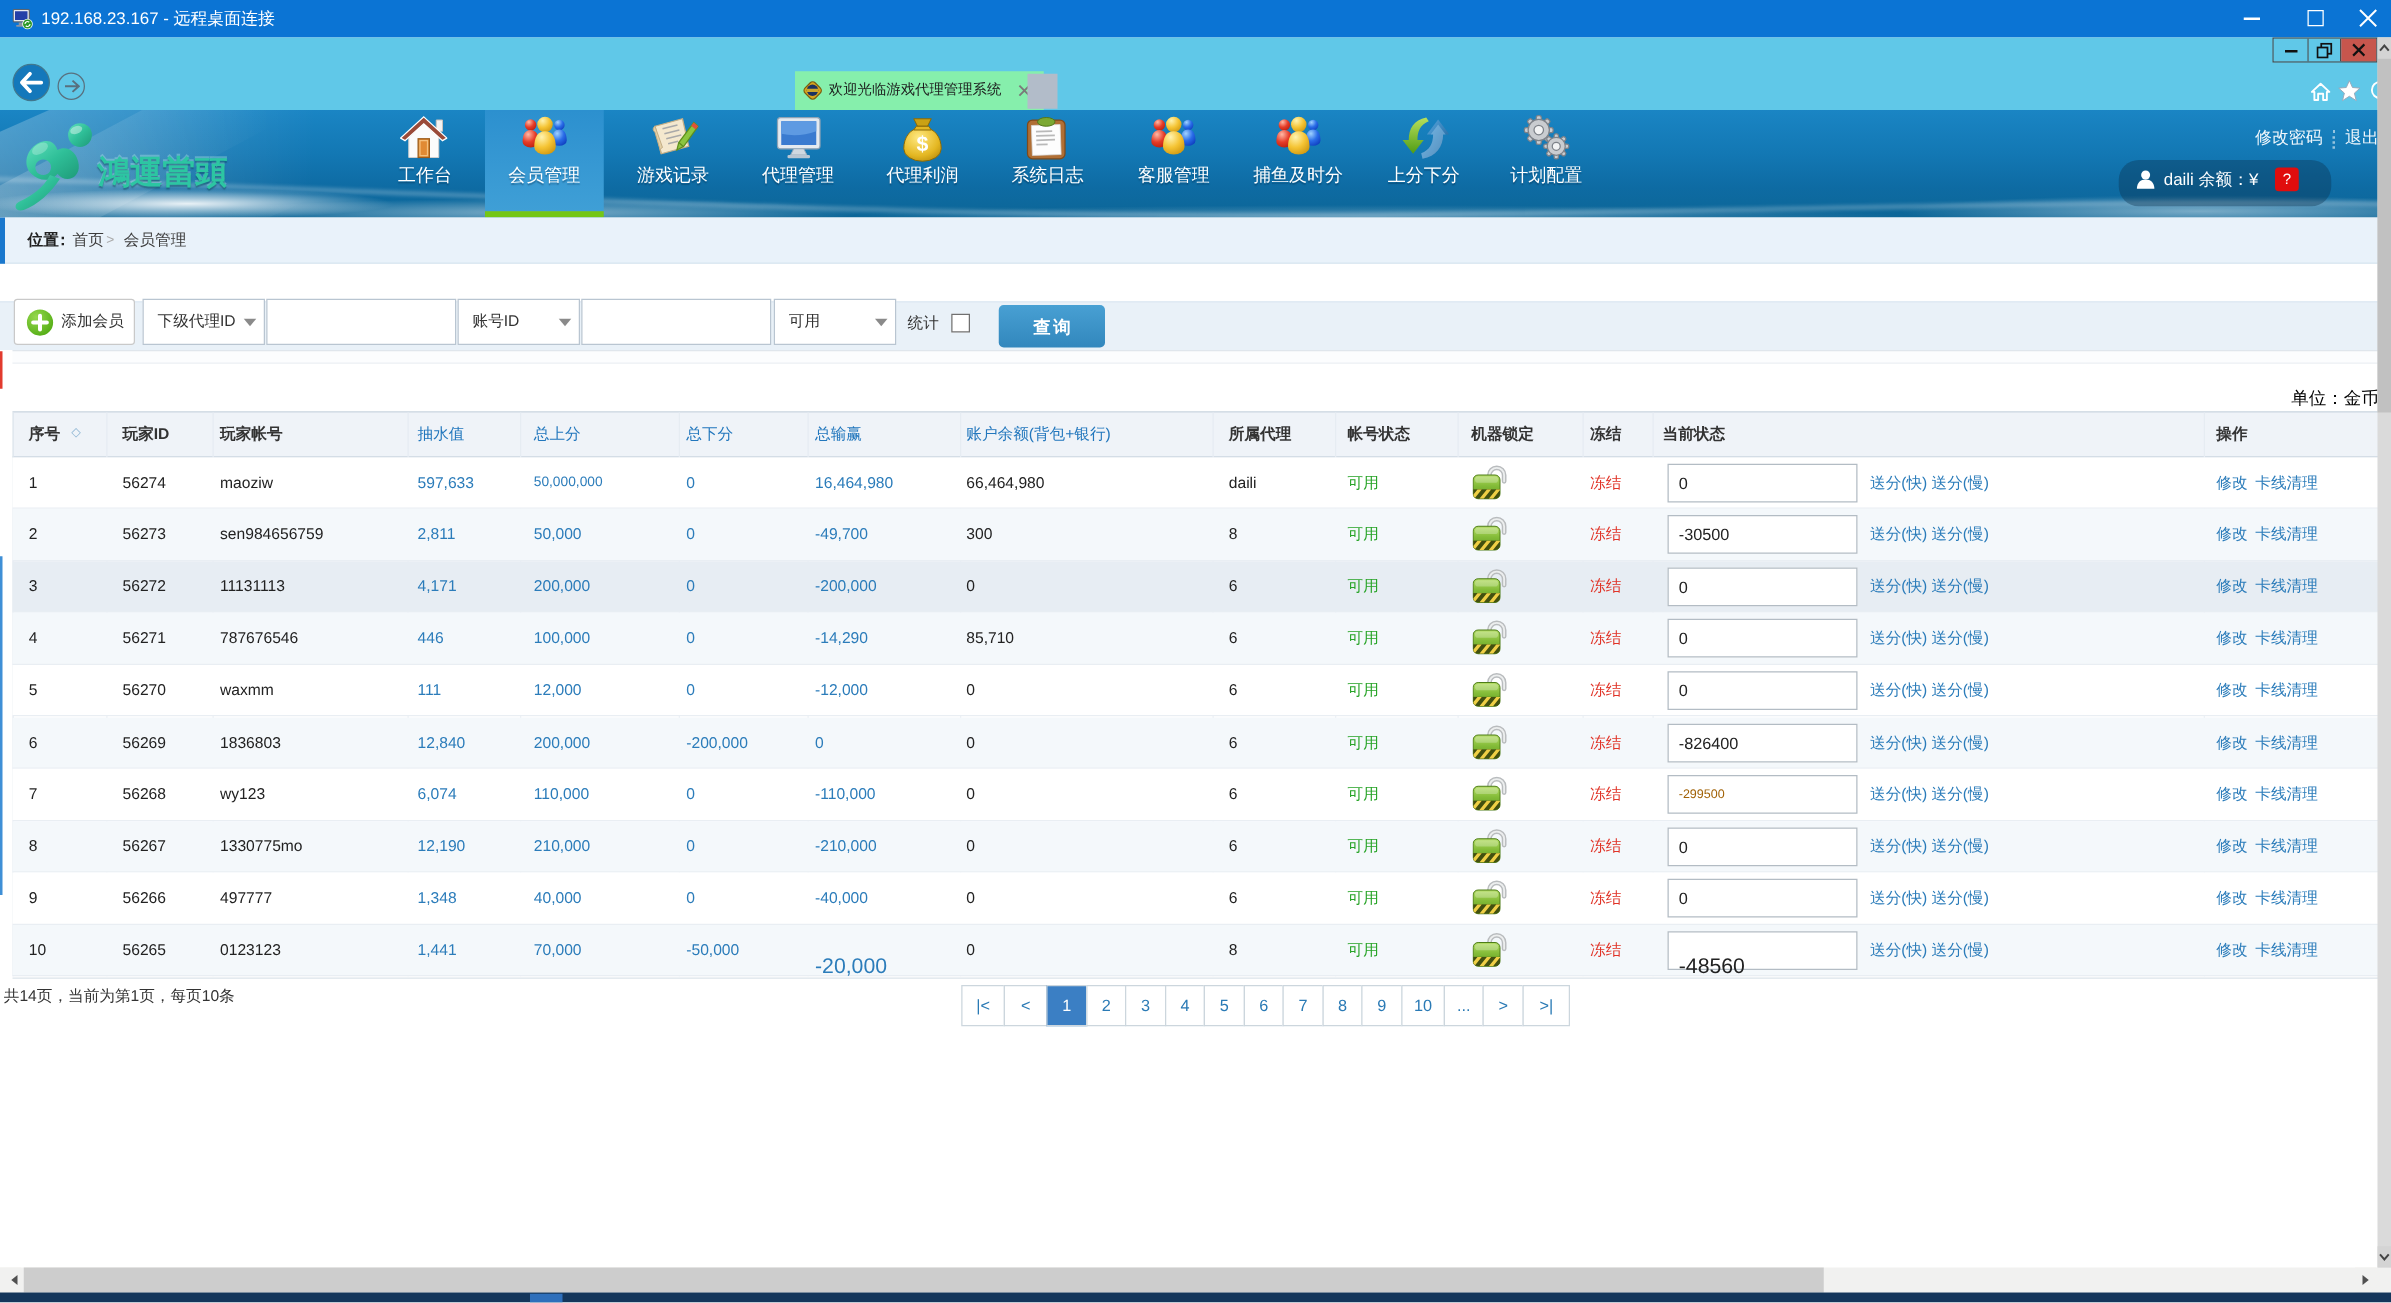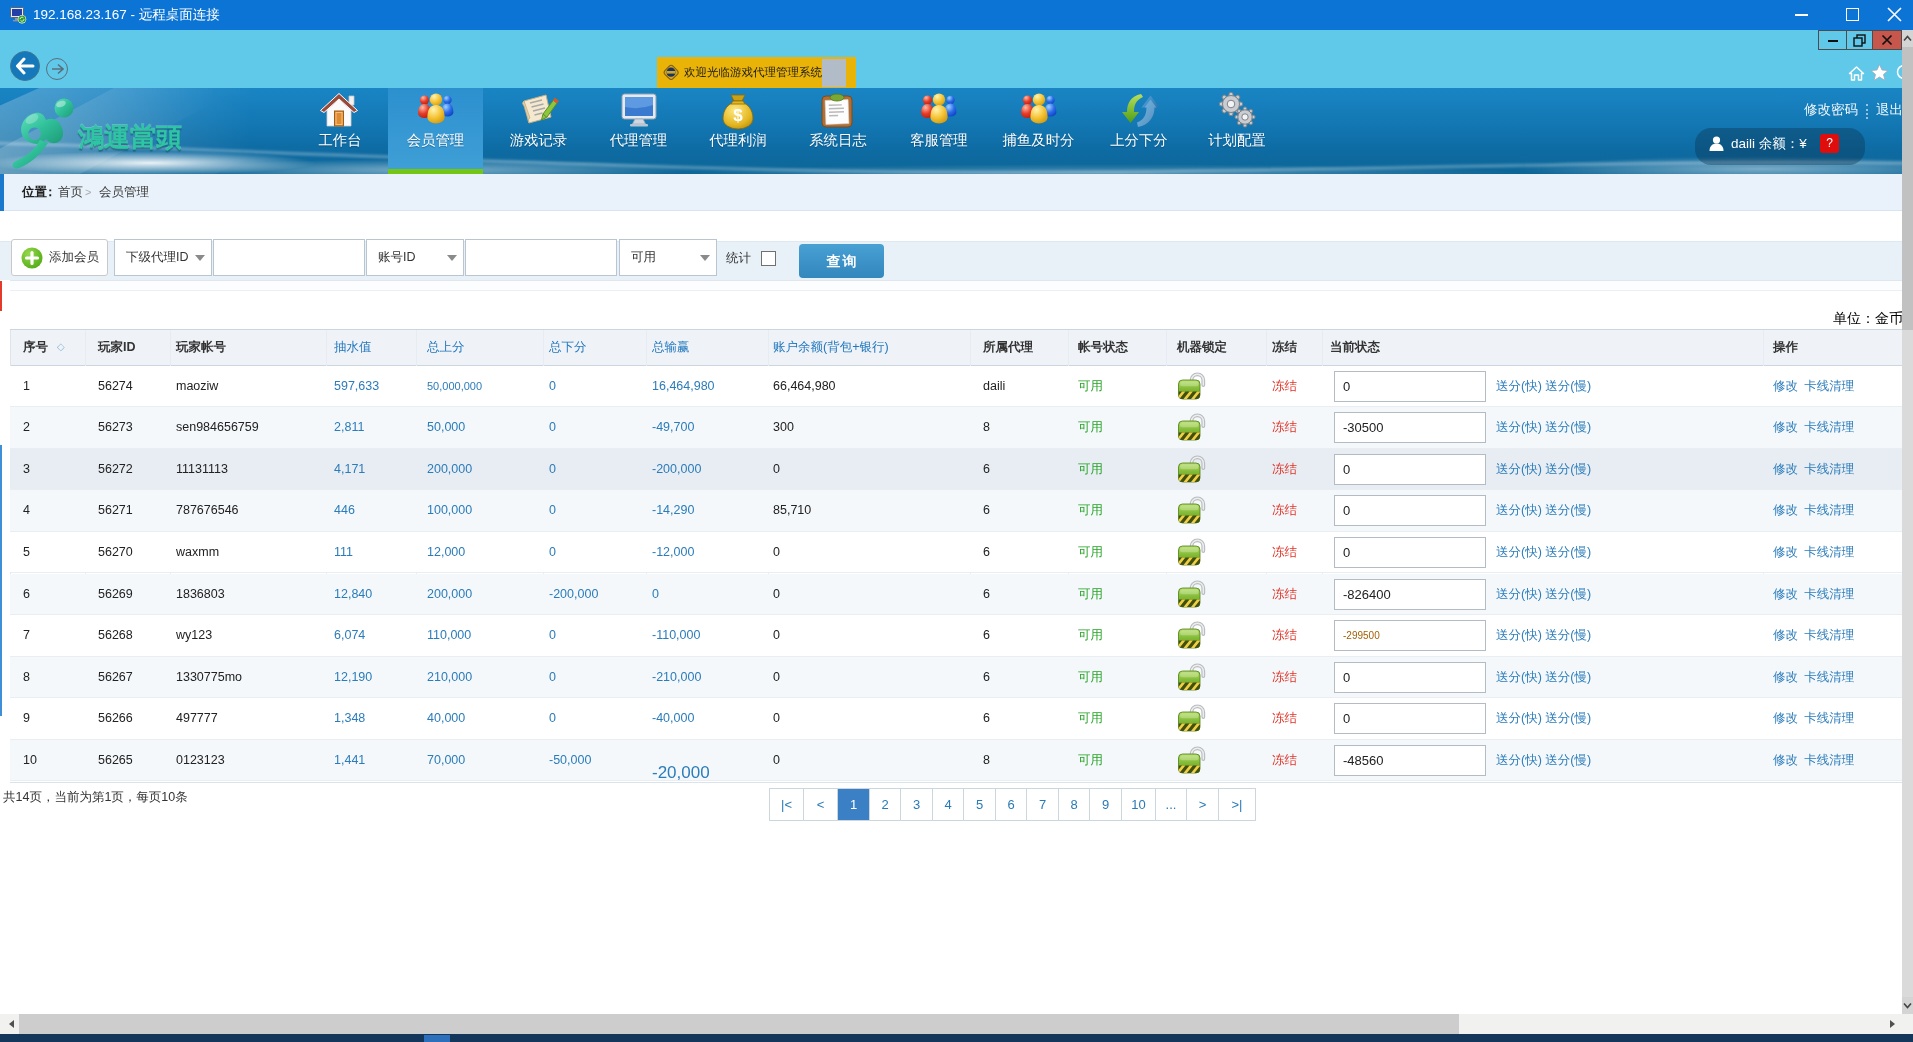--- a/index.html
+++ b/index.html
@@ -75,21 +75,21 @@
 
 <div class="a" style="left:0;top:30px;width:1913px;height:58px;background:#60c8e8">
  <div class="a" style="left:10px;top:21px;width:30px;height:30px;border-radius:50%;background:#1478bb;border:1px solid #40788f"></div>
  <svg class="a" style="left:15px;top:27px" width="20" height="18" viewBox="0 0 20 18">
   <path d="M9 2 L2.5 9 L9 16 M3 9 H18" stroke="#fff" stroke-width="3" fill="none" stroke-linecap="round" stroke-linejoin="round"></path>
  </svg>
  <div class="a" style="left:46px;top:28px;width:22px;height:22px;border-radius:50%;border:1px solid #58707e"></div>
  <svg class="a" style="left:51px;top:33px" width="13" height="12" viewBox="0 0 13 12">
   <path d="M7 1.5 L12 6 L7 10.5 M1 6 H11" stroke="#58707e" stroke-width="1.6" fill="none"></path>
  </svg>
- <div class="a" style="left:657px;top:27px;width:199px;height:31px;background:#eab308">
+ <div class="a" style="left:636px;top:27px;width:199px;height:31px;background:#86efac">
    <svg class="a" style="left:6px;top:7px" width="16" height="17" viewBox="0 0 16 17">
      <rect x="2.5" y="2.5" width="11.5" height="11.5" rx="3" transform="rotate(45 8 8.2)" fill="#d8a61e" stroke="#7a5c10"></rect>
      <circle cx="8" cy="8.2" r="4.6" fill="#1c3260"></circle>
      <rect x="3.5" y="7" width="9" height="2.6" fill="#caa62c"></rect>
    </svg>
    <div class="a" style="left:27px;top:0;height:31px;line-height:31px;font-size:11.5px;color:#1b1b1b">欢迎光临游戏代理管理系统</div>
    <svg class="a" style="left:178px;top:10px" width="11" height="11" viewBox="0 0 11 11">
      <path d="M1.5 1.5 L9.5 9.5 M9.5 1.5 L1.5 9.5" stroke="#7a7a7a" stroke-width="1.5"></path>
    </svg>
  </div>
@@ -544,21 +544,21 @@
 <div class="a" style="left:539px;top:0;height:41.6px;line-height:41.6px;font-size:12.5px;color:#2b7cba;white-space:nowrap">-50,000</div>
 <div class="a" style="left:642px;top:12px;height:41.6px;line-height:41.6px;font-size:17px;color:#2b7cba;white-space:nowrap">-20,000</div>
 <div class="a" style="left:763px;top:0;height:41.6px;line-height:41.6px;font-size:12.5px;color:#222;white-space:nowrap">0</div>
 <div class="a" style="left:973px;top:0;height:41.6px;line-height:41.6px;font-size:12.5px;color:#222;white-space:nowrap">8</div>
 <div class="a" style="left:1068px;top:0;height:41.6px;line-height:41.6px;font-size:12.5px;color:#28a428;white-space:nowrap">可用</div>
 <svg class="lk" style="left:1168px;top:6px">
       <use href="#lock"></use>
     </svg>
 <div class="a" style="left:1262px;top:0;height:41.6px;line-height:41.6px;font-size:12.5px;color:#e03428">冻结</div>
 <div class="a" style="left:1324px;top:5px;width:152px;height:31px;background:#fff;border:1px solid #b3bcc4">
-      <div class="a" style="left:8px;top:0;height:29px;line-height:29px;font-size:13px;color:#222">-48560</div>
+      <div class="a" style="left:8px;top:12px;height:29px;line-height:29px;font-size:17px;color:#222">-48560</div>
     </div>
 <div class="a" style="left:1486px;top:0;height:41.6px;line-height:41.6px;font-size:12.5px;color:#2b7cba">送分(快) 送分(慢)</div>
 <div class="a" style="left:1763px;top:0;height:41.6px;line-height:41.6px;font-size:12.5px;color:#2b7cba">修改 卡线清理</div>
 </div>
 <div class="a" style="left:10px;top:781.5px;width:1896px;height:1px;background:#dbe3ea"></div>
 <div class="a" style="left:3px;top:789px;font-size:12.5px;color:#333">共14页，当前为第1页，每页10条</div>
 <div class="a" style="left:770px;top:788px;height:33px">
 <div class="a" style="left:0px;top:0;width:35px;height:33px;background:#fff;border:1px solid #ccd6dd;margin-left:-1px;text-align:center;line-height:31px;font-size:13px;color:#2a7ab5">|&lt;</div>
 <div class="a" style="left:34px;top:0;width:35px;height:33px;background:#fff;border:1px solid #ccd6dd;margin-left:-1px;text-align:center;line-height:31px;font-size:13px;color:#2a7ab5">&lt;</div>
 <div class="a" style="left:68px;top:0;width:33px;height:33px;background:#3b7fc4;border:1px solid #ccd6dd;margin-left:-1px;text-align:center;line-height:31px;font-size:13px;color:#fff">1</div>

